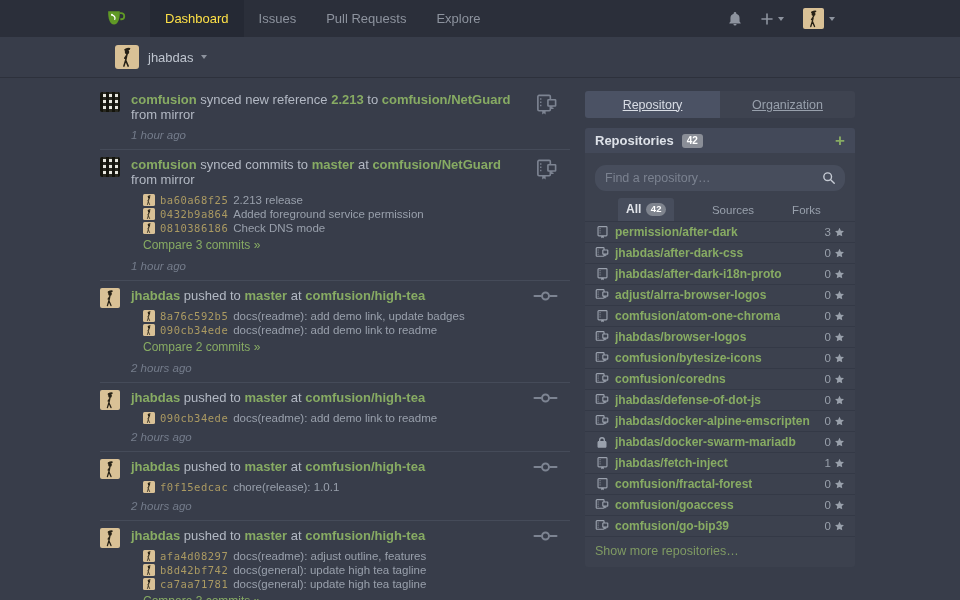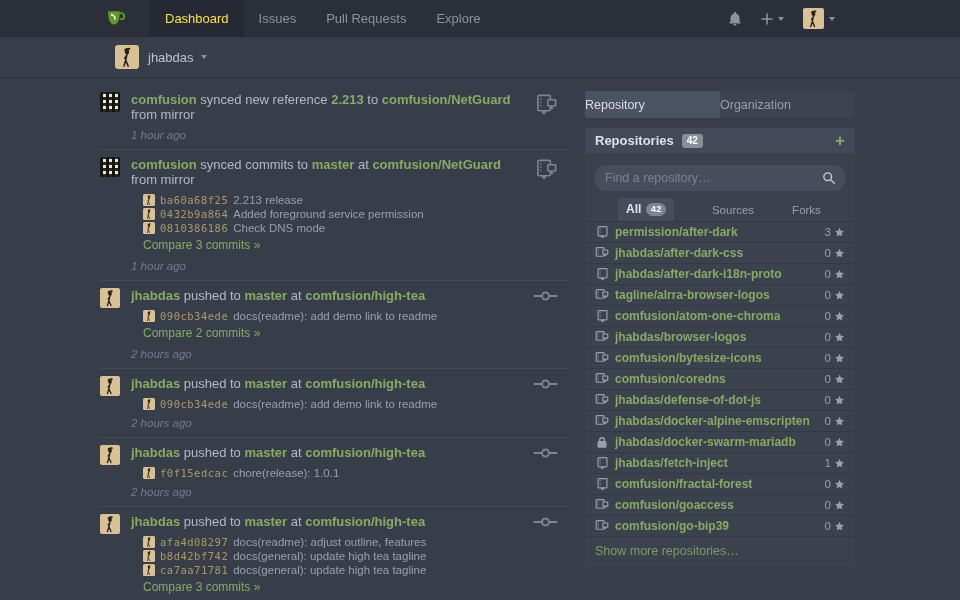--- a/index.html
+++ b/index.html
@@ -73,22 +73,22 @@
     font-size:10.5px; color:#ab9a62; margin:0 5px 0 5px; letter-spacing:.5px;text-align:right;
   }
   .commit-msg { font-size:11.5px; color:#99a0ac; white-space:nowrap; overflow:hidden; }
   .fi-compare { display:inline-block; margin:3px 0 0 12px; font-size:12px; }
   .fi-time { margin-top:8px; font-size:11.5px; line-height:11px; font-style:italic; color:#747c8b; }
   .fi-icon { position:absolute; right:12px; top:8px; }
 
   
   .side-tabs { display:flex; height:27px; border-radius:3px; overflow:hidden; margin-bottom:10px; }
   .side-tab {
-    flex:1; display:flex; align-items:center; 
-    font-size:12.5px; color:#98a0ac; background:#3e4350; cursor:pointer;
+    flex:1; display:flex; align-items:center; justify-content:center;
+    font-size:12.5px; color:#98a0ac; background:#3e4350; cursor:pointer;text-decoration:underline;
   }
   .side-tab.active { background:#4b5264; color:#d9dde5; }
 
   .repo-panel { border-radius:3px; overflow:hidden; }
   .panel-header { height:25px; background:#434959; display:flex; align-items:center; padding:0 10px; }
   .panel-title { font-size:13px; font-weight:bold; color:#dde1e8; }
   .count-badge {
     margin-left:8px; background:#8a8e97; color:#fff; font-size:10px; font-weight:bold;
     padding:1px 5px 2px; border-radius:3px; line-height:11px;
   }
@@ -289,20 +289,31 @@
     <div class="fi-body">
       <div class="fi-title">
         <a class="green">jhabdas</a>
         <span>pushed to</span>
         <a class="green">master</a>
         <span>at</span>
         <a class="green">comfusion/high-tea</a>
         
       </div>
       <div class="fi-commits">
+  <div class="commit-line">
+    <span class="avatar av-12 avatar-jhabdas">
+                <svg class="figure" viewBox="0 0 20 20">
+                  <ellipse cx="10.2" cy="3.6" rx="2.7" ry="1.1" fill="#262116" transform="rotate(-14 10.2 3.6)"></ellipse>
+                  <circle cx="10" cy="5.8" r="1.9" fill="#262116"></circle>
+                  <path d="M10 7.4 C9.6 9.7 9.4 11 8.9 12.7 L7.4 17.6 M8.9 12.7 L11 17.6 M10.1 8 L8.1 11" stroke="#262116" stroke-width="1.3" fill="none" stroke-linecap="round"></path>
+                </svg>
+              </span>
+    <a class="sha">8a76c592b5</a>
+    <span class="commit-msg">docs(readme): add demo link, update badges</span>
+  </div>
 
   <div class="commit-line">
     <span class="avatar av-12 avatar-jhabdas">
                 <svg class="figure" viewBox="0 0 20 20">
                   <ellipse cx="10.2" cy="3.6" rx="2.7" ry="1.1" fill="#262116" transform="rotate(-14 10.2 3.6)"></ellipse>
                   <circle cx="10" cy="5.8" r="1.9" fill="#262116"></circle>
                   <path d="M10 7.4 C9.6 9.7 9.4 11 8.9 12.7 L7.4 17.6 M8.9 12.7 L11 17.6 M10.1 8 L8.1 11" stroke="#262116" stroke-width="1.3" fill="none" stroke-linecap="round"></path>
                 </svg>
               </span>
     <a class="sha">090cb34ede</a>
@@ -577,21 +588,21 @@
 
   <div class="repo-row">
     <span class="repo-icon">
   <svg width="14" height="14" viewBox="0 0 17 17">
     <rect x="1.5" y="2" width="9.5" height="10.5" rx="1" fill="none" stroke="#9aa1ad" stroke-width="1.4"></rect>
     <path d="M3.8 4.2v6.4" stroke="#9aa1ad" stroke-width="1.1" stroke-dasharray="1.3 1.3" fill="none"></path>
     <rect x="9.5" y="4.8" width="6" height="5" rx="0.5" fill="#3c414e" stroke="#9aa1ad" stroke-width="1.4"></rect>
     <path d="M12.2 9.8v1.6 M10.8 11.7h3" stroke="#9aa1ad" stroke-width="1.1" fill="none"></path>
   </svg>
 </span>
-    <a class="repo-name green">tagline/alrra-browser-logos</a>
+    <a class="repo-name green">adjust/alrra-browser-logos</a>
     <span class="repo-stars">
       <span>0</span>
       <svg width="11" height="11" viewBox="0 0 16 16">
                   <path fill="#99a0ab" d="M8 1.2l2 4.1 4.5.65-3.25 3.17.77 4.48L8 11.48l-4.02 2.12.77-4.48L1.5 5.95 6 5.3z"></path>
                 </svg>
     </span>
   </div>
 
   <div class="repo-row">
     <span class="repo-icon">

